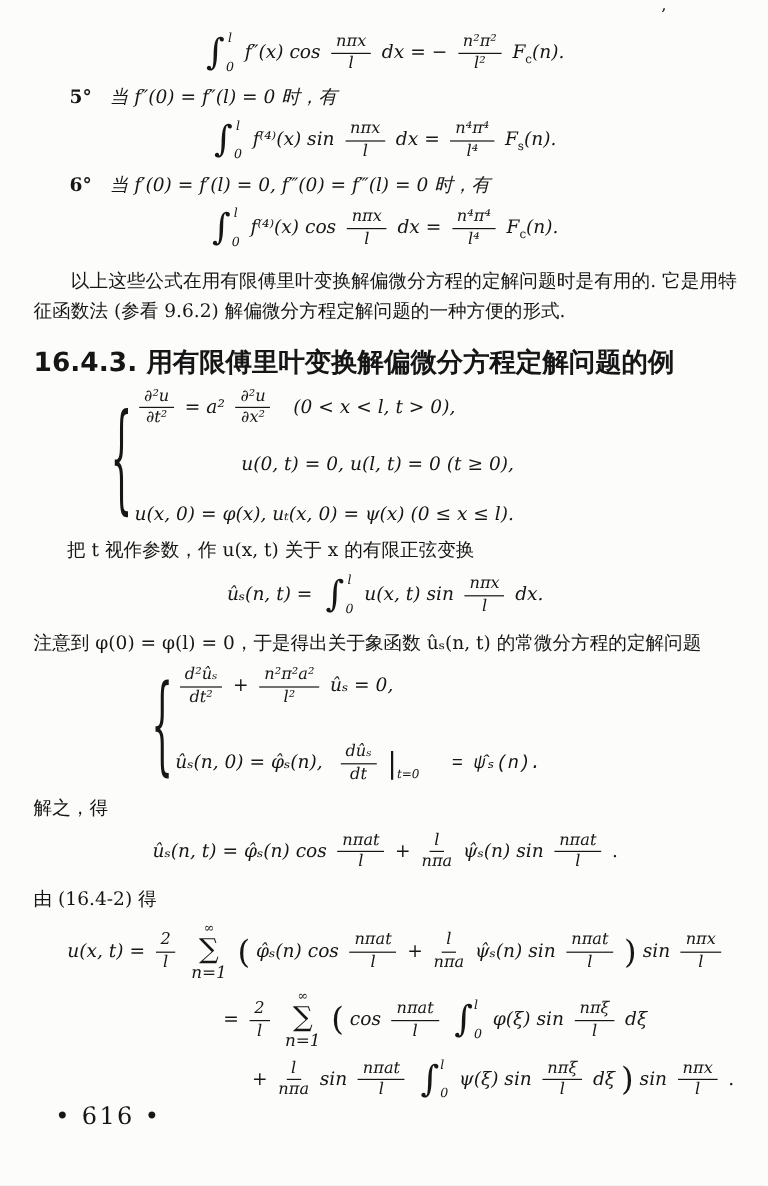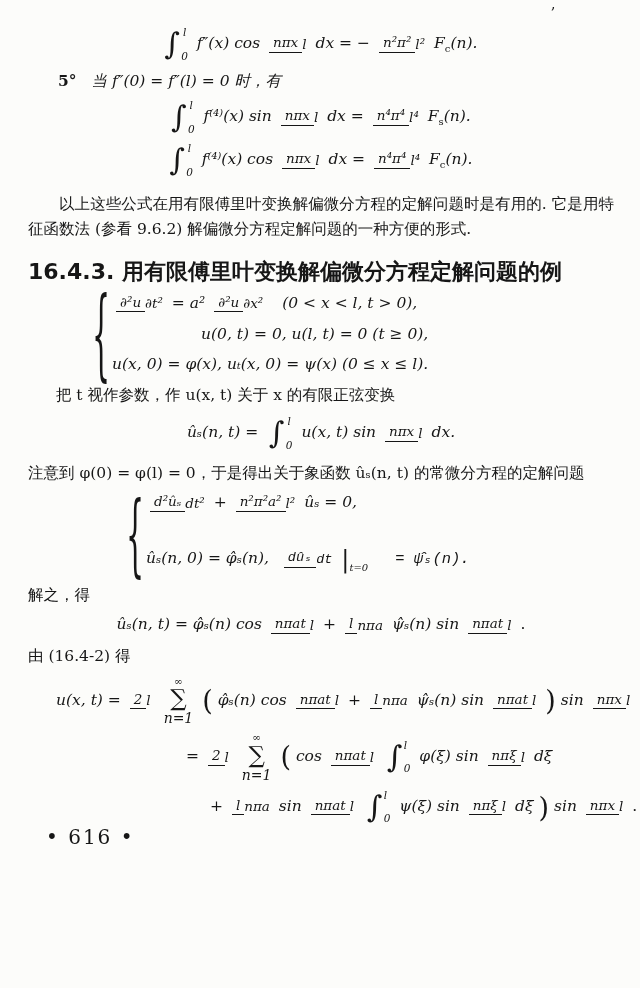--- a/index.html
+++ b/index.html
@@ -15,21 +15,21 @@
     box-sizing:border-box;
     padding:24px 26px 0 28px;
   }
   .stray{position:absolute;top:-4px;left:551px;font-size:14px;}
   
   .eq{white-space:nowrap;}
   .center{text-align:center;}
   .m{font-style:italic;text-align:right;}
   .rm{font-style:normal;}
   .frac{
-    display:inline-flex;flex-direction:row;align-items:center;
+    display:inline-flex;flex-direction:column;align-items:center;
     vertical-align:middle;margin:0 4px;line-height:1.15;
     font-size:13.5px;font-style:italic;
   }
   .frac .num{padding:0 4px 1px 4px;border-bottom:1.4px solid #161616;}
   .frac .den{padding-top:1px;}
   .intg{display:inline-flex;align-items:center;vertical-align:middle;}
   .int{font-size:30px;font-style:normal;line-height:1;margin-right:1px;}
   .int-b{
     display:inline-flex;flex-direction:column;justify-content:space-between;
     height:34px;font-size:10.5px;font-style:italic;line-height:1;
@@ -54,21 +54,21 @@
   .heading{margin-top:15px;font-weight:bold;font-size:22px;font-family:"DejaVu Sans","Liberation Sans",sans-serif;}
   .example{margin-top:13px;padding-left:34px;}
   .example .lbl{font-weight:bold;margin-right:14px;font-family:"DejaVu Sans","Liberation Sans",sans-serif;}
   .system{display:flex;align-items:center;margin-top:6px;margin-left:62px;}
   .brace{
     display:inline-block;font-size:38px;font-style:normal;font-weight:300;
     transform:scaleY(2.35) scaleX(.75);transform-origin:center;
     width:16px;line-height:1;margin-right:6px;
   }
   .brace3{transform:scaleY(2.6) scaleX(.75);}
-  .sysrows{display:flex;flex-direction:column;gap:10px;}
+  .sysrows{display:flex;flex-direction:column;gap:20px;}
   .sysrows .eq{line-height:1.35;}
   .footer{margin-left:18px;font-size:20px;letter-spacing:2px;}
   .ml1{margin-left:28px;}
   .ml2{margin-left:158px;}
   .ml3{margin-left:182px;}
 </style>
 </head>
 <body>
 
 <div class="page">
@@ -115,20 +115,24 @@
       <span class="den">l</span>
     </span>
     <span class="m">dx =</span>
     <span class="frac">
       <span class="num">n⁴π⁴</span>
       <span class="den">l⁴</span>
     </span>
     <span class="m">F</span><sub>s</sub><span class="m">(n).</span>
   </div>
 
+  <div class="eq numbered">
+    <span class="lbl">6°</span>
+    <span class="m">当 f′(0) = f′(l) = 0,  f‴(0) = f‴(l) = 0 时，有</span>
+  </div>
 
   <div class="eq center disp">
     <span class="intg">
       <span class="int">∫</span>
       <span class="int-b">
         <span>l</span>
         <span>0</span>
       </span>
     </span>
     <span class="m">f⁽⁴⁾(x) cos</span>
@@ -203,21 +207,21 @@
         </span>
         <span class="rm">+</span>
         <span class="frac">
           <span class="num">n²π²a²</span>
           <span class="den">l²</span>
         </span>
         <span class="m">ûₛ = 0,</span>
       </span>
       <span class="eq">
         <span class="m">ûₛ(n, 0) = φ̂ₛ(n),</span>
-        <span class="frac" style="margin-left:10px;font-family:Liberation Mono, monospace;">
+        <span class="frac" style="margin-left:10px;">
           <span class="num">dûₛ</span>
           <span class="den">dt</span>
         </span>
         <span class="ebar">|</span><sub class="m" style="vertical-align:-8px;">t=0</sub>
         <span class="m" style="margin-left:22px;font-family:Liberation Mono, monospace;">= ψ̂ₛ(n).</span>
       </span>
     </span>
   </div>
 
   <p class="para" style="margin:8px 0 0 0;">解之，得</p>

